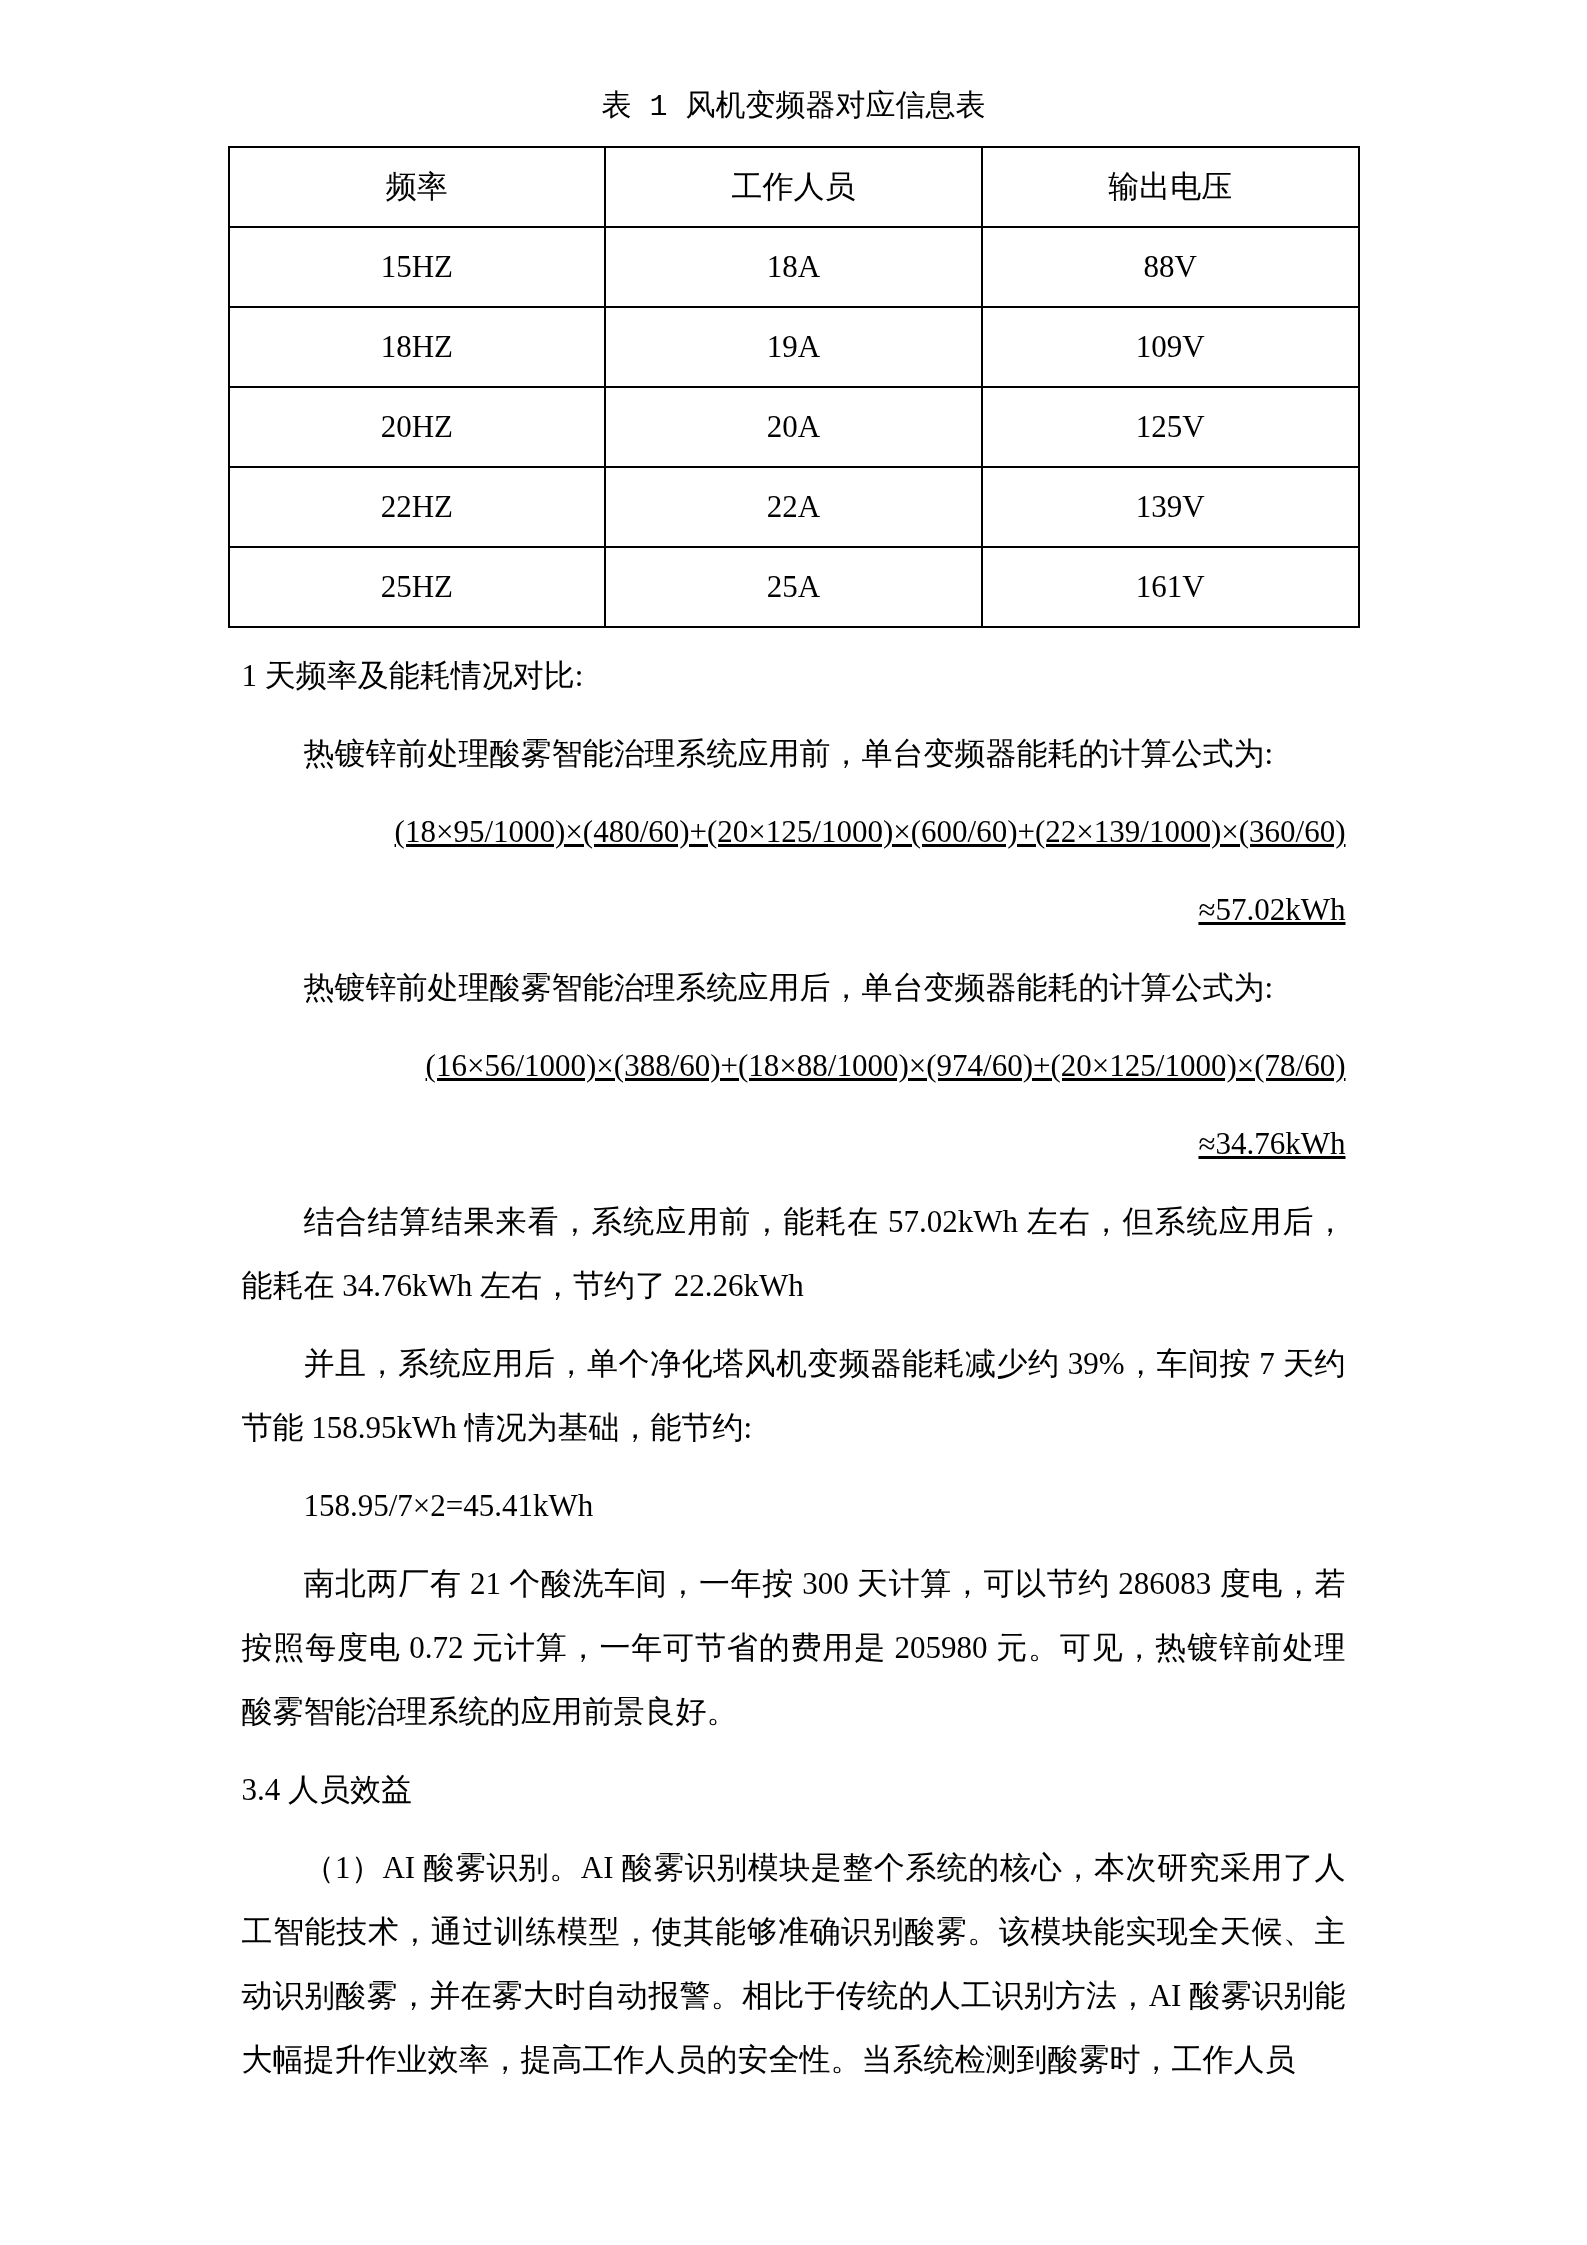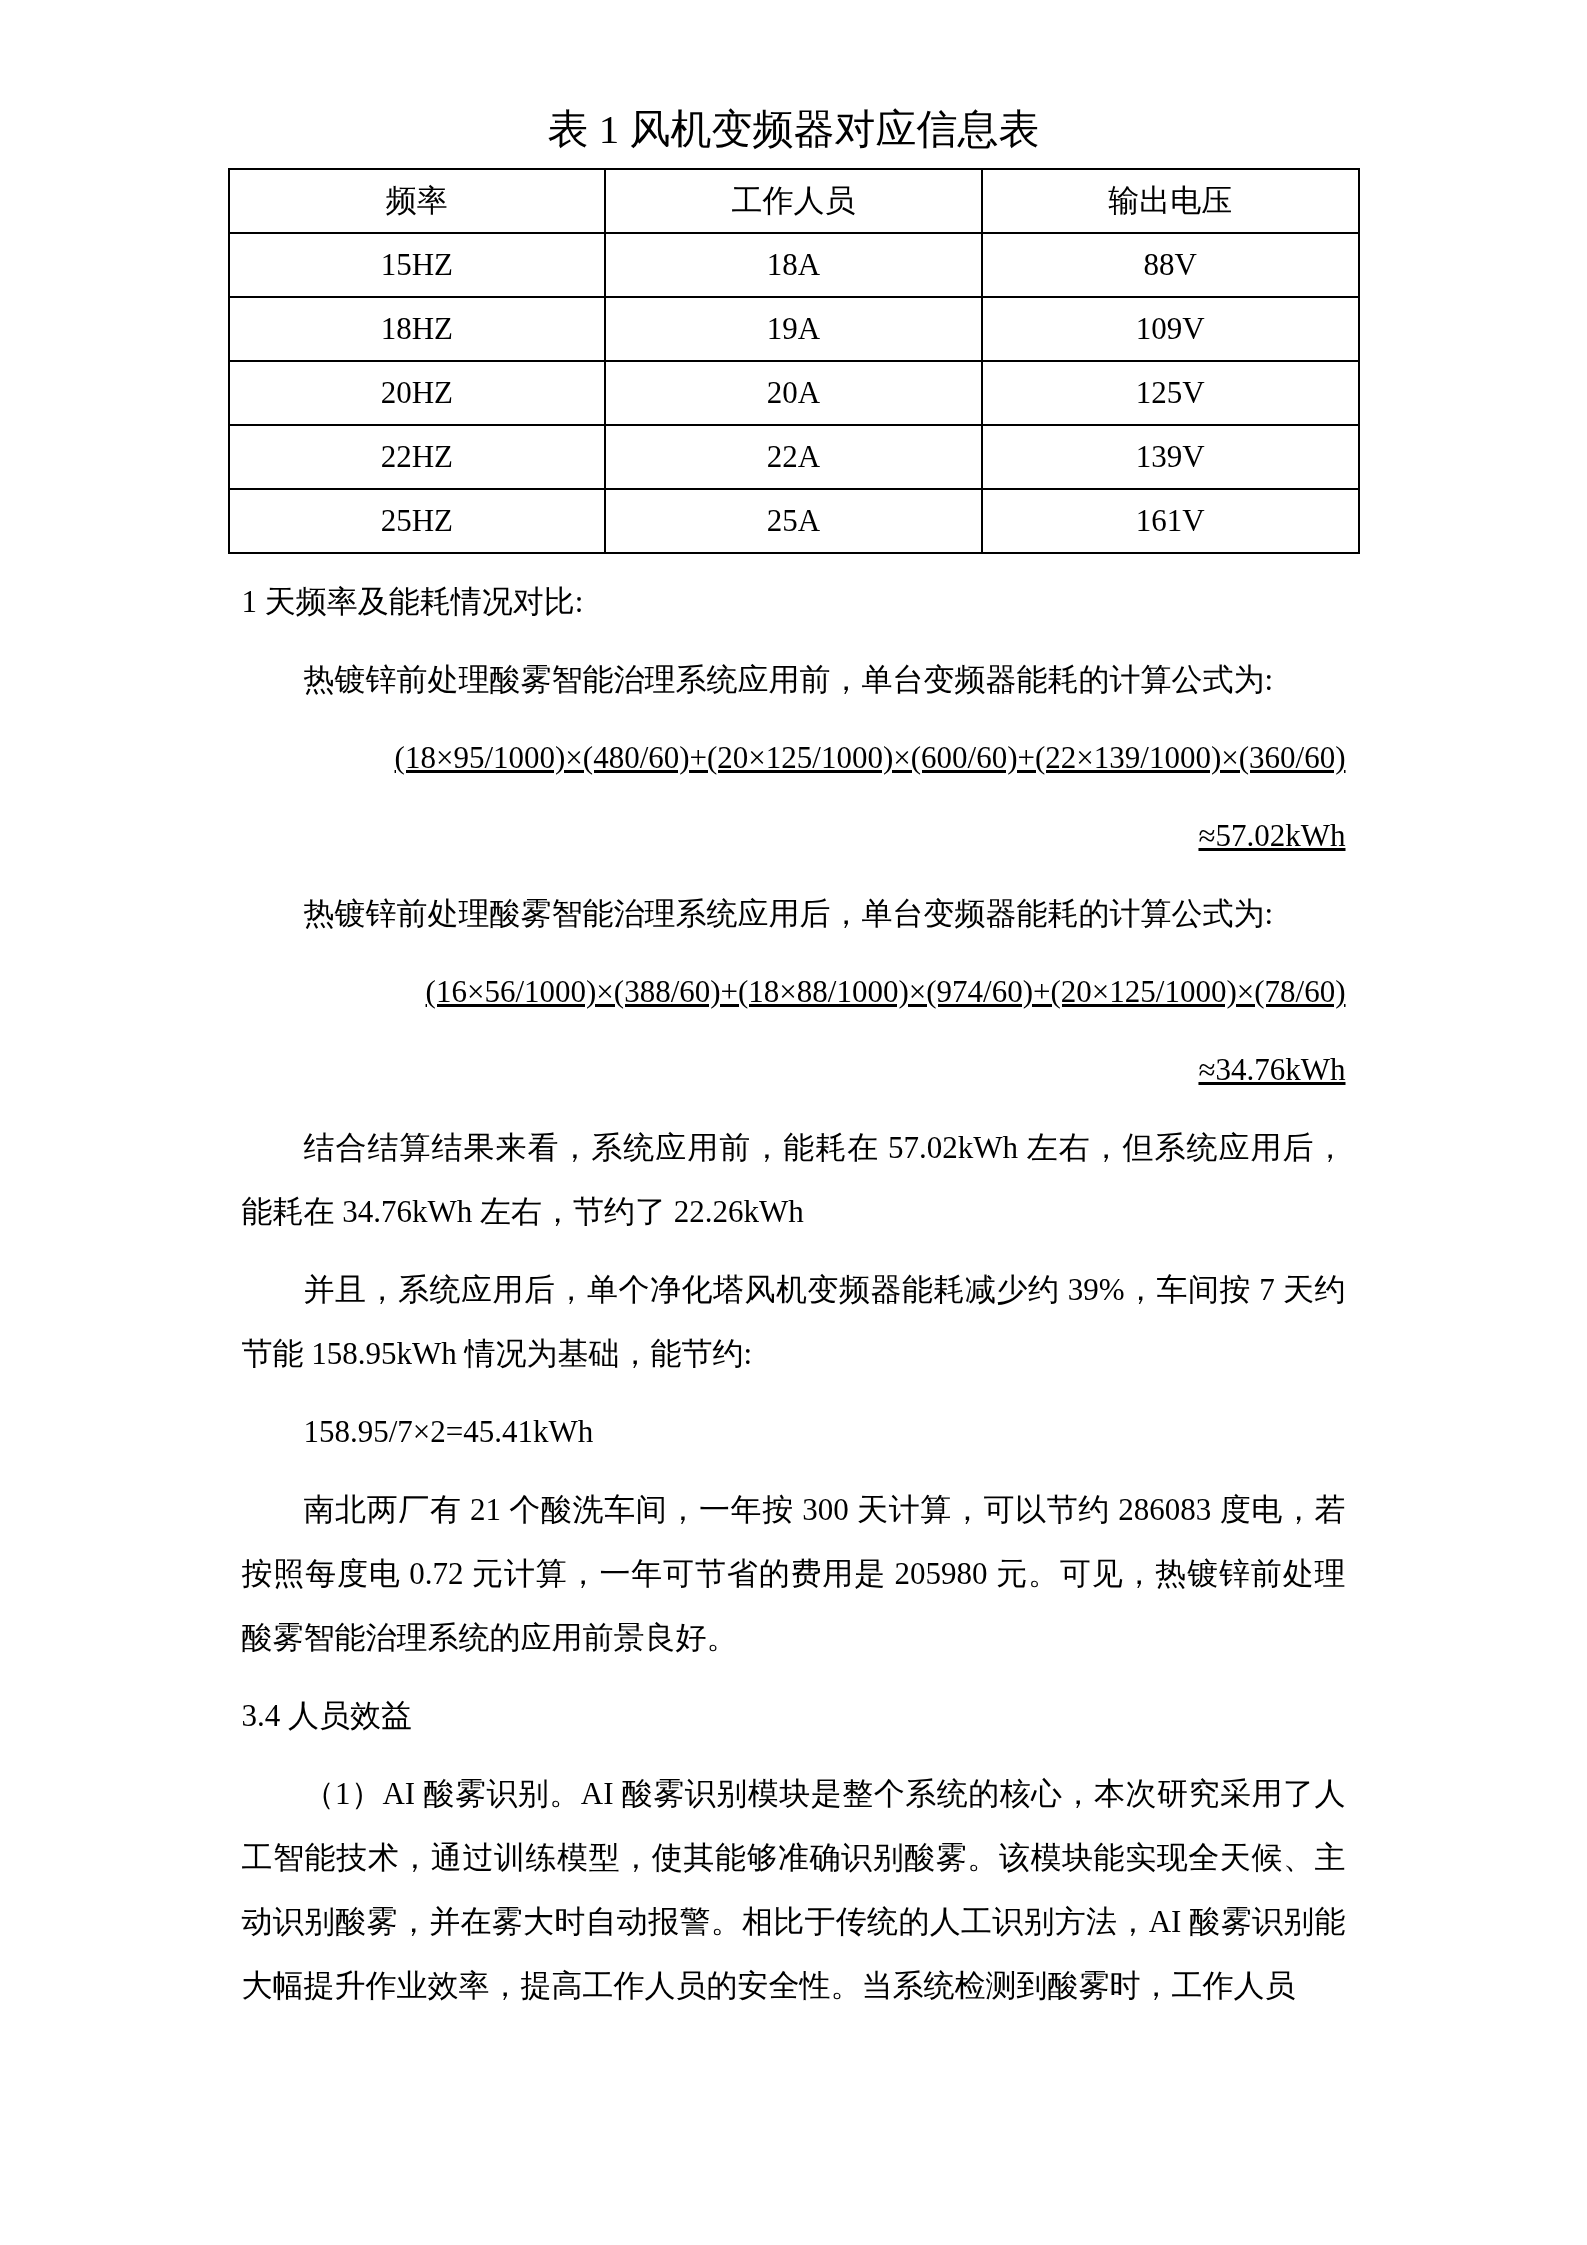--- a/index.html
+++ b/index.html
@@ -14,36 +14,37 @@
     background: #ffffff;
     color: #000000;
     font-family: "Liberation Serif", "DejaVu Serif", serif;
     overflow: hidden;
   }
   .content {
     width: 1132px;
     margin: 0 auto;
   }
   .table-caption {
-    padding-top: 104px;
+    padding-top: 82px;
     text-align: center;
-    font-size: 41px;
+    font-size: 30px;
     line-height: 50px;
+    font-family: Liberation Mono, monospace;
   }
   table.info-table {
     width: 100%;
     border-collapse: collapse;
     table-layout: fixed;
     margin-top: 14px;
   }
   table.info-table th,
   table.info-table td {
     border: 2px solid #000000;
     height: 62px;
-    padding: 0;
+    padding: 8px;
     text-align: center;
     vertical-align: middle;
     font-size: 31px;
     font-weight: normal;
   }
   .body-text {
     margin-top: 16px;
     font-size: 31px;
     line-height: 64px;
   }

